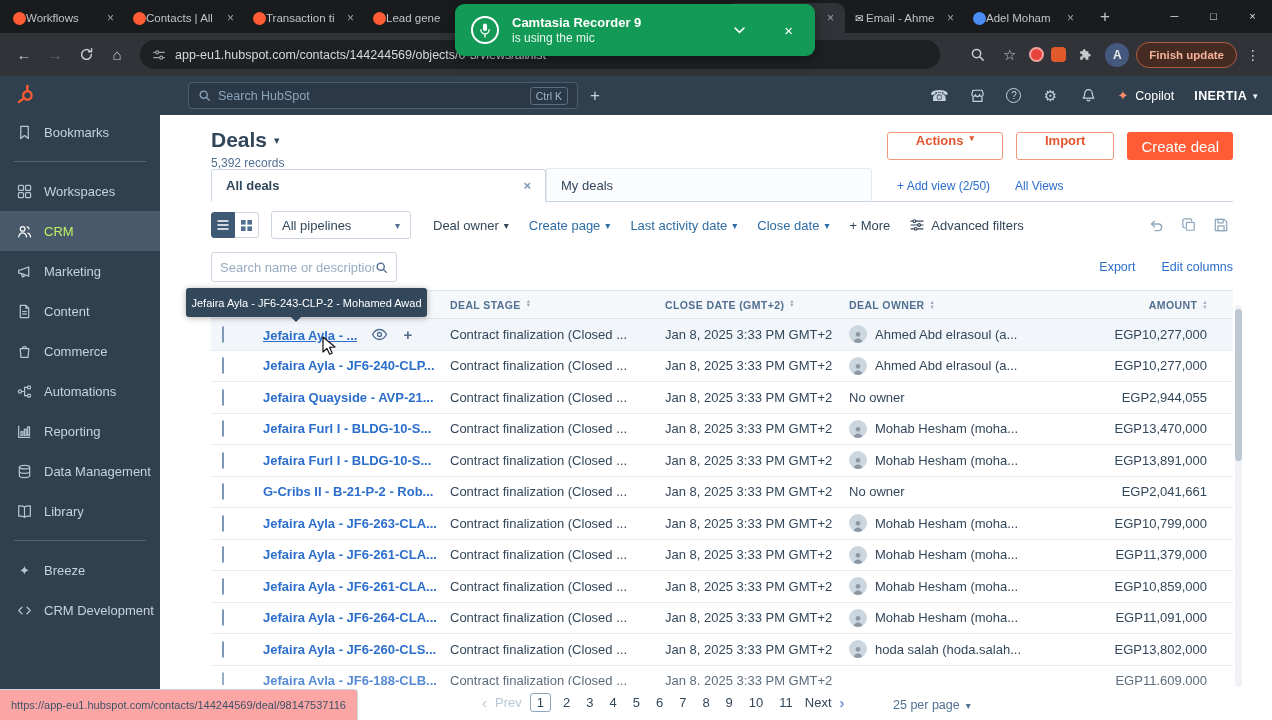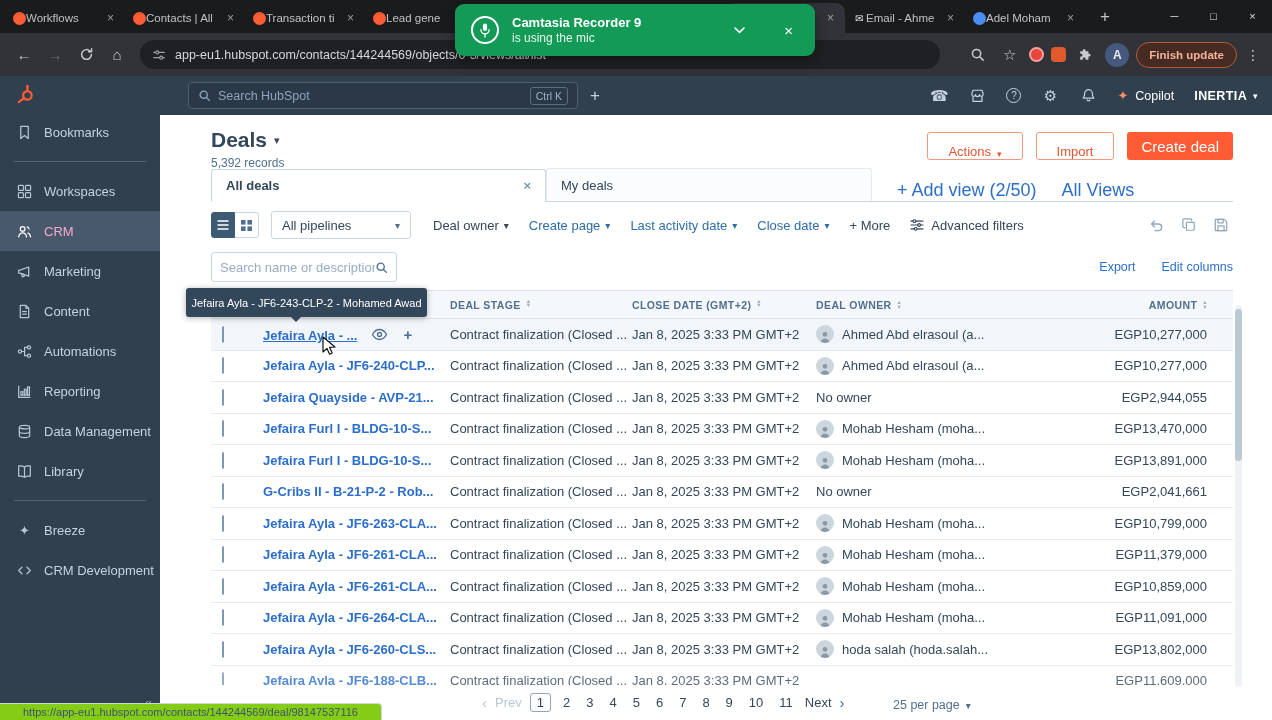--- a/index.html
+++ b/index.html
@@ -37,21 +37,21 @@
   .mic-badge{width:28px;height:28px;border:2px solid #fff;border-radius:50%;display:flex;align-items:center;justify-content:center;flex:none}
   .notif-title{font-size:13px;font-weight:700;color:#fff;line-height:16px}
   .notif-sub{font-size:12px;color:#e8f8ef;line-height:15px}
   .notif-chevron{margin-left:auto;color:#fff}
   .notif-close{color:#fff;font-size:15px;margin-left:26px;margin-right:6px}
 
   
   .hs-sidebar{position:absolute;left:0;top:76px;bottom:0;width:160px;background:#30404f;color:#c6d3df;z-index:5}
   .hs-logo{height:36px;display:flex;align-items:center;padding-left:15px}
   .side-item{height:40px;display:flex;align-items:center;gap:11px;padding-left:16px;font-size:13px}
-  .side-item.active{background:#47596b;color:#f9a8d4}
+  .side-item.active{background:#47596b;color:#bef264}
   .side-icon{width:17px;display:flex;justify-content:center;color:#b7c6d4;flex:none}
   .side-item.active .side-icon{color:#fff}
   .side-divider{height:1px;background:rgba(123,146,166,.45);margin:9px 14px 9px 14px}
   .collapse{position:absolute;right:8px;bottom:10px;color:#93a9bd;font-size:13px}
 
   
   .hs-topbar{position:absolute;left:160px;top:76px;right:0;height:39px;background:#30404f;display:flex;align-items:center;padding:0 14px;z-index:4}
   .hs-search{width:390px;height:27px;background:#2a3847;border:1px solid #4c5f70;border-radius:4px;display:flex;align-items:center;padding:0 9px;gap:7px;margin-left:14px}
   .hs-search input{flex:1;background:none;border:none;outline:none;color:#c6d3df;font-size:12.5px;font-family:inherit}
   .hs-search input::placeholder{color:#8da4ba}
@@ -64,29 +64,29 @@
   .copilot .spark{color:#ff8f66;font-size:13px}
   .account{display:flex;align-items:center;gap:6px;color:#fff;font-size:12.5px;font-weight:700;letter-spacing:.4px}
 
   
   .hs-main{position:absolute;left:160px;top:115px;right:0;bottom:0;background:#fff}
   .page-head{position:absolute;left:51px;top:13px}
   .page-title{display:flex;align-items:center;gap:7px;font-size:21px;font-weight:700;color:#33475b}
   .page-title .caret{font-size:11px;color:#33475b}
   .records{font-size:12px;color:#516f90;margin-top:4px}
   .head-buttons{position:absolute;right:39px;top:17px;display:flex;gap:13px;height:28px}
-  .btn-secondary{border:1px solid #f0987e;color:#e2552f;background:#fff;border-radius:3px;font-size:13px;padding:0 20px;display:flex;align-items:flex-end;gap:6px;font-weight:400}
+  .btn-secondary{border:1px solid #f0987e;color:#e2552f;background:#fff;border-radius:3px;font-size:13px;padding:0 28px;display:flex;align-items:flex-start;gap:6px;font-weight:700}
   .btn-primary{background:#ff5c35;border:none;color:#fff;border-radius:3px;font-size:15px;padding:0 14px;display:flex;align-items:center;font-weight:500}
 
   .view-tabs{position:absolute;left:51px;right:39px;top:54px;height:33px;border-bottom:1px solid #cbd6e2;display:flex;align-items:flex-end}
   .vtab{height:33px;display:flex;align-items:center;padding:0 14px;font-size:13px;color:#33475b;position:relative}
   .vtab.active{width:335px;background:#fff;border:1px solid #cbd6e2;border-bottom:1px solid #fff;border-radius:3px 3px 0 0;font-weight:600;margin-bottom:-1px;z-index:2}
   .vtab.inactive{width:326px;background:#fbfcfe;border:1px solid #e4eaf0;border-bottom:none;border-radius:3px 3px 0 0}
   .vtab-close{margin-left:auto;color:#7c98b6;font-size:13px}
-  .tab-link{color:#2c6ecb;font-size:18px;font-weight:500;margin-left:25px;white-space:nowrap}
+  .tab-link{color:#2c6ecb;font-size:12px;font-weight:500;margin-left:25px;margin-bottom:8px;white-space:nowrap}
 
   .filter-row{position:absolute;left:51px;right:39px;top:95px;height:30px;display:flex;align-items:center}
   .toggle{width:24px;height:26px;display:flex;align-items:center;justify-content:center;border:1px solid #cbd6e2}
   .toggle.sel{background:#3e5974;border-color:#3e5974;border-radius:3px 0 0 3px}
   .toggle.unsel{background:#fff;border-left:none;border-radius:0 3px 3px 0;color:#506e91}
   .pipeline-select{margin-left:12px;width:140px;height:28px;border:1px solid #cbd6e2;border-radius:3px;display:flex;align-items:center;padding:0 10px;font-size:13px;color:#33475b;background:#fff}
   .pipeline-select .caret{margin-left:auto;color:#506e91;font-size:10px}
   .qfilters{display:flex;gap:20px;margin-left:22px;align-items:center}
   .qfilter{display:flex;align-items:center;gap:5px;font-size:13px;font-weight:500;color:#33475b;white-space:nowrap}
   .qfilter.blue{color:#2e6da4}
@@ -99,21 +99,21 @@
   .table-search{width:186px;height:30px;border:1px solid #cbd6e2;border-radius:3px;display:flex;align-items:center;padding:0 8px;background:#fff}
   .table-search input{flex:1;min-width:0;border:none;outline:none;font-size:13px;color:#33475b;font-family:inherit}
   .table-search input::placeholder{color:#99acc2}
   .search-row .links{margin-left:auto;display:flex;gap:26px}
   .link{color:#2c6ecb;font-size:12.5px;font-weight:500}
 
   .table{position:absolute;left:51px;right:39px;top:175px}
   .thead{height:29px;background:#f5f8fa;border-top:1px solid #dfe3eb;border-bottom:1px solid #dfe3eb;display:flex;align-items:center;font-size:10.5px;font-weight:700;color:#516f90;letter-spacing:.4px}
   .c-check{width:44px;padding-left:11px;flex:none}
   .c-name{width:195px;padding-left:8px;flex:none;display:flex;align-items:flex-end;overflow:hidden;white-space:nowrap}
-  .c-stage{width:182px;flex:none;display:flex;align-items:flex-start;overflow:hidden;white-space:nowrap}
+  .c-stage{width:215px;flex:none;display:flex;align-items:flex-start;overflow:hidden;white-space:nowrap}
   .c-date{width:184px;flex:none;display:flex;align-items:flex-start;overflow:hidden;white-space:nowrap}
   .c-owner{width:178px;flex:none;display:flex;align-items:center;overflow:hidden;white-space:nowrap}
   .c-amount{flex:1;display:flex;align-items:center;justify-content:flex-end;padding-right:26px;white-space:nowrap}
   .sort{display:flex;flex-direction:column;margin-left:6px;color:#9db0c4}
   .sort span{font-size:6.5px;line-height:4.6px}
   .tbody{height:366px;overflow:hidden}
   .trow{height:31.5px;display:flex;align-items:center;border-bottom:1px solid #e7ecf1;font-size:13px;color:#33475b}
   .trow.hover{background:#f2f5f9}
   .trow.partial{opacity:.8}
   .cb{width:14px;height:14px;border:1px solid #7c98b6;border-radius:2px;background:#fff}
@@ -134,21 +134,21 @@
   .pagination{position:absolute;left:322px;top:578px;display:flex;align-items:center;gap:8px;font-size:13px;color:#33475b}
   .pg-dim{color:#b9c7d6}
   .pg-chev{font-size:15px;line-height:1}
   .pg-chev.next{color:#2c6ecb}
   .pg-num{padding:1px 4px}
   .pg-num.active{border:1px solid #8fa6bd;border-radius:3px;padding:1px 6px}
   .pg-next{font-weight:500}
   .per-page{position:absolute;left:733px;top:583px;display:flex;align-items:center;gap:6px;font-size:12.5px;color:#516f90}
   .per-page .caret{font-size:10px}
 
-  .status{position:absolute;left:0;bottom:0;height:17px;background:#84cc16;border-top:1px solid #cfd6dd;border-right:1px solid #cfd6dd;border-top-right-radius:4px;display:flex;align-items:center;padding:0 23px;font-size:11px;color:#3e5368;z-index:30;white-space:nowrap}
+  .status{position:absolute;left:0;bottom:0;height:31px;background:#fca5a5;border-top:1px solid #cfd6dd;border-right:1px solid #cfd6dd;border-top-right-radius:4px;display:flex;align-items:center;padding:0 11px;font-size:11px;color:#3e5368;z-index:30;white-space:nowrap}
 </style>
 </head>
 <body>
 
 <div class="tabstrip">
   <div class="tabs">
 
       <div class="tab">
         <span class="fav" style="background: rgb(255, 92, 53);"></span>
         <span class="tab-label">Workflows</span>
@@ -328,20 +328,29 @@
           <path d="M3.5 1.5h6l3 3v10h-9z"></path>
           <path d="M9.5 1.5v3h3"></path>
           <line x1="5.5" y1="8" x2="10.5" y2="8"></line>
           <line x1="5.5" y1="10.7" x2="10.5" y2="10.7"></line>
         </svg>
       </span>
     <span>Content</span>
   </div>
   <div class="side-item">
     <span class="side-icon">
+        <svg width="15" height="15" viewBox="0 0 16 16" fill="none" stroke="currentColor" stroke-width="1.3" stroke-linejoin="round">
+          <path d="M3.4 5h9.2l-.8 9.2H4.2z"></path>
+          <path d="M5.8 5a2.2 2.2 0 0 1 4.4 0"></path>
+        </svg>
+      </span>
+    <span>Commerce</span>
+  </div>
+  <div class="side-item">
+    <span class="side-icon">
         <svg width="15" height="15" viewBox="0 0 16 16" fill="none" stroke="currentColor" stroke-width="1.3">
           <circle cx="3.2" cy="8" r="1.7"></circle>
           <circle cx="12.8" cy="3.6" r="1.7"></circle>
           <circle cx="12.8" cy="12.4" r="1.7"></circle>
           <path d="M4.9 8h3.2M11 3.6H8.1v8.8H11"></path>
         </svg>
       </span>
     <span>Automations</span>
   </div>
   <div class="side-item">

